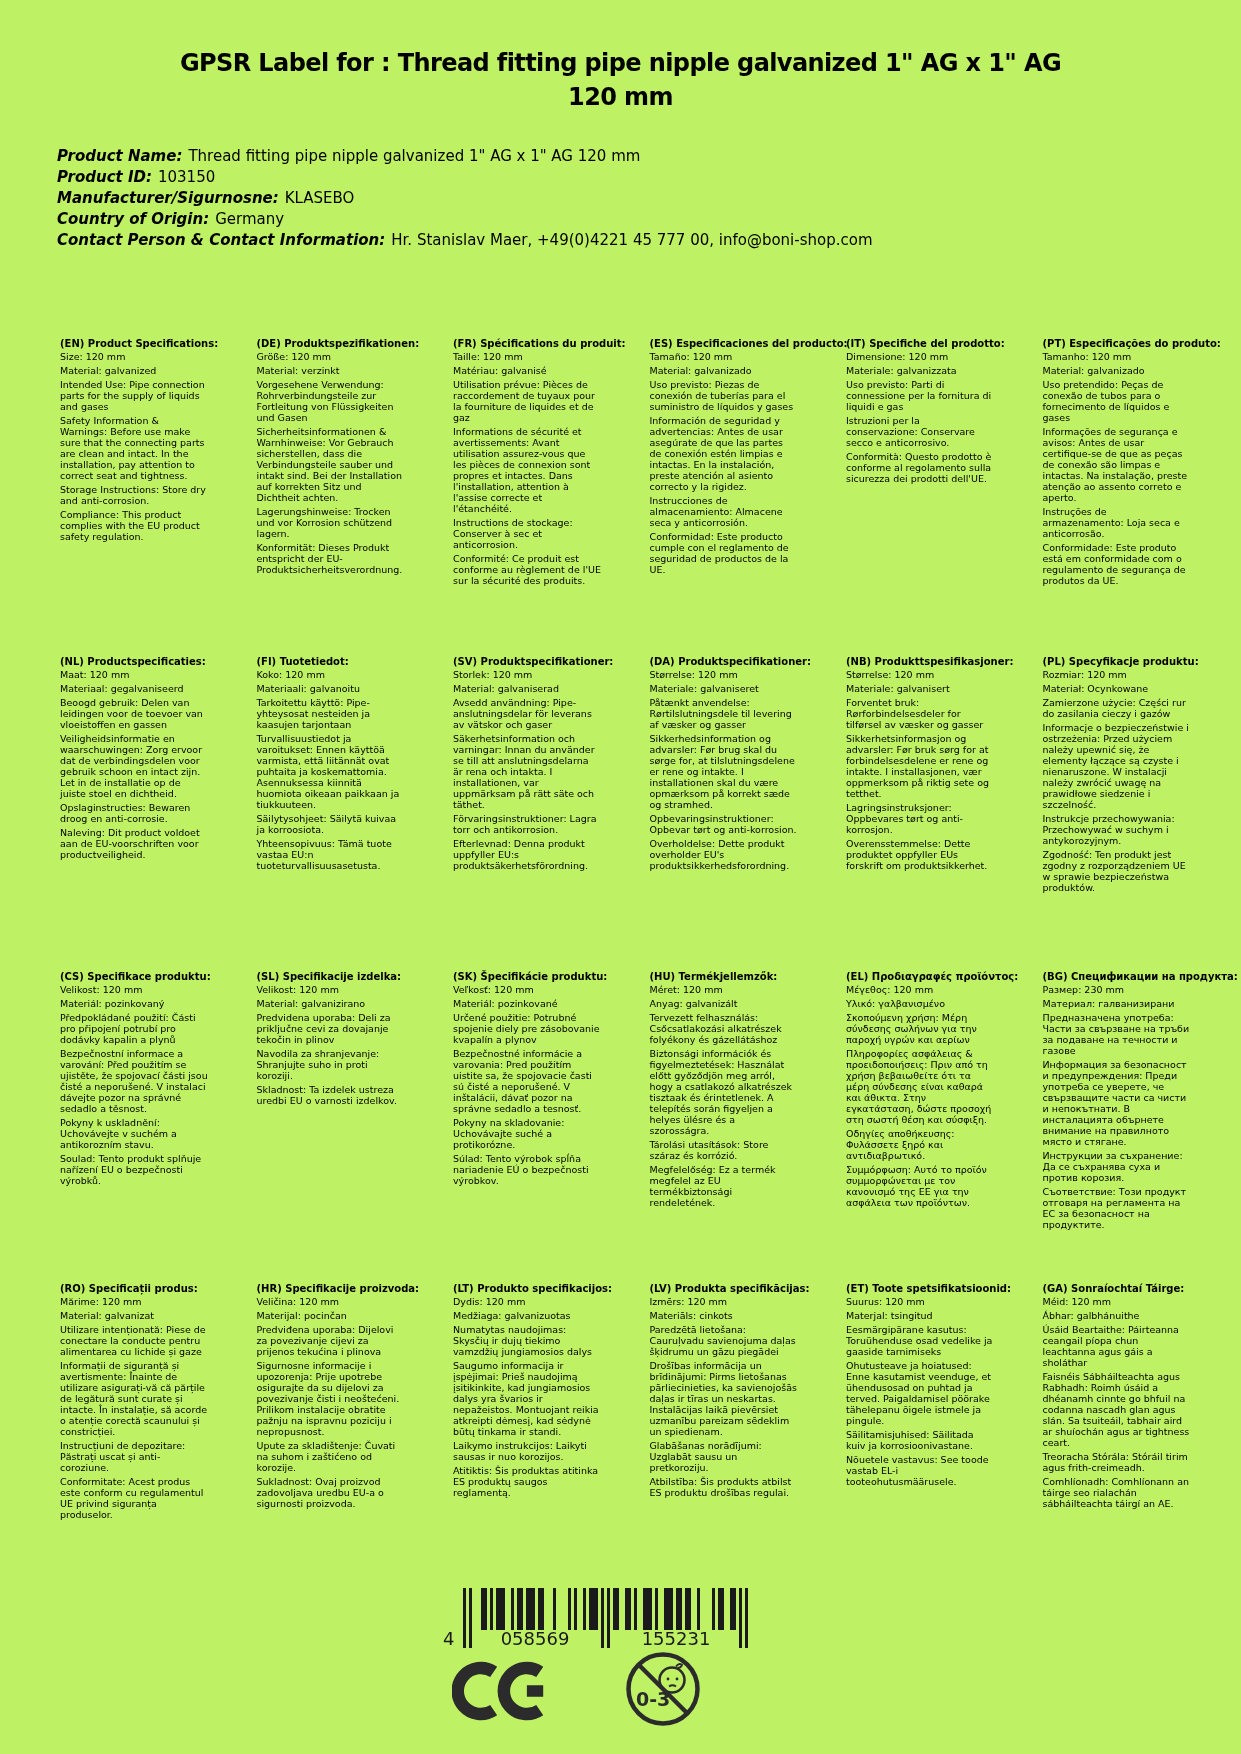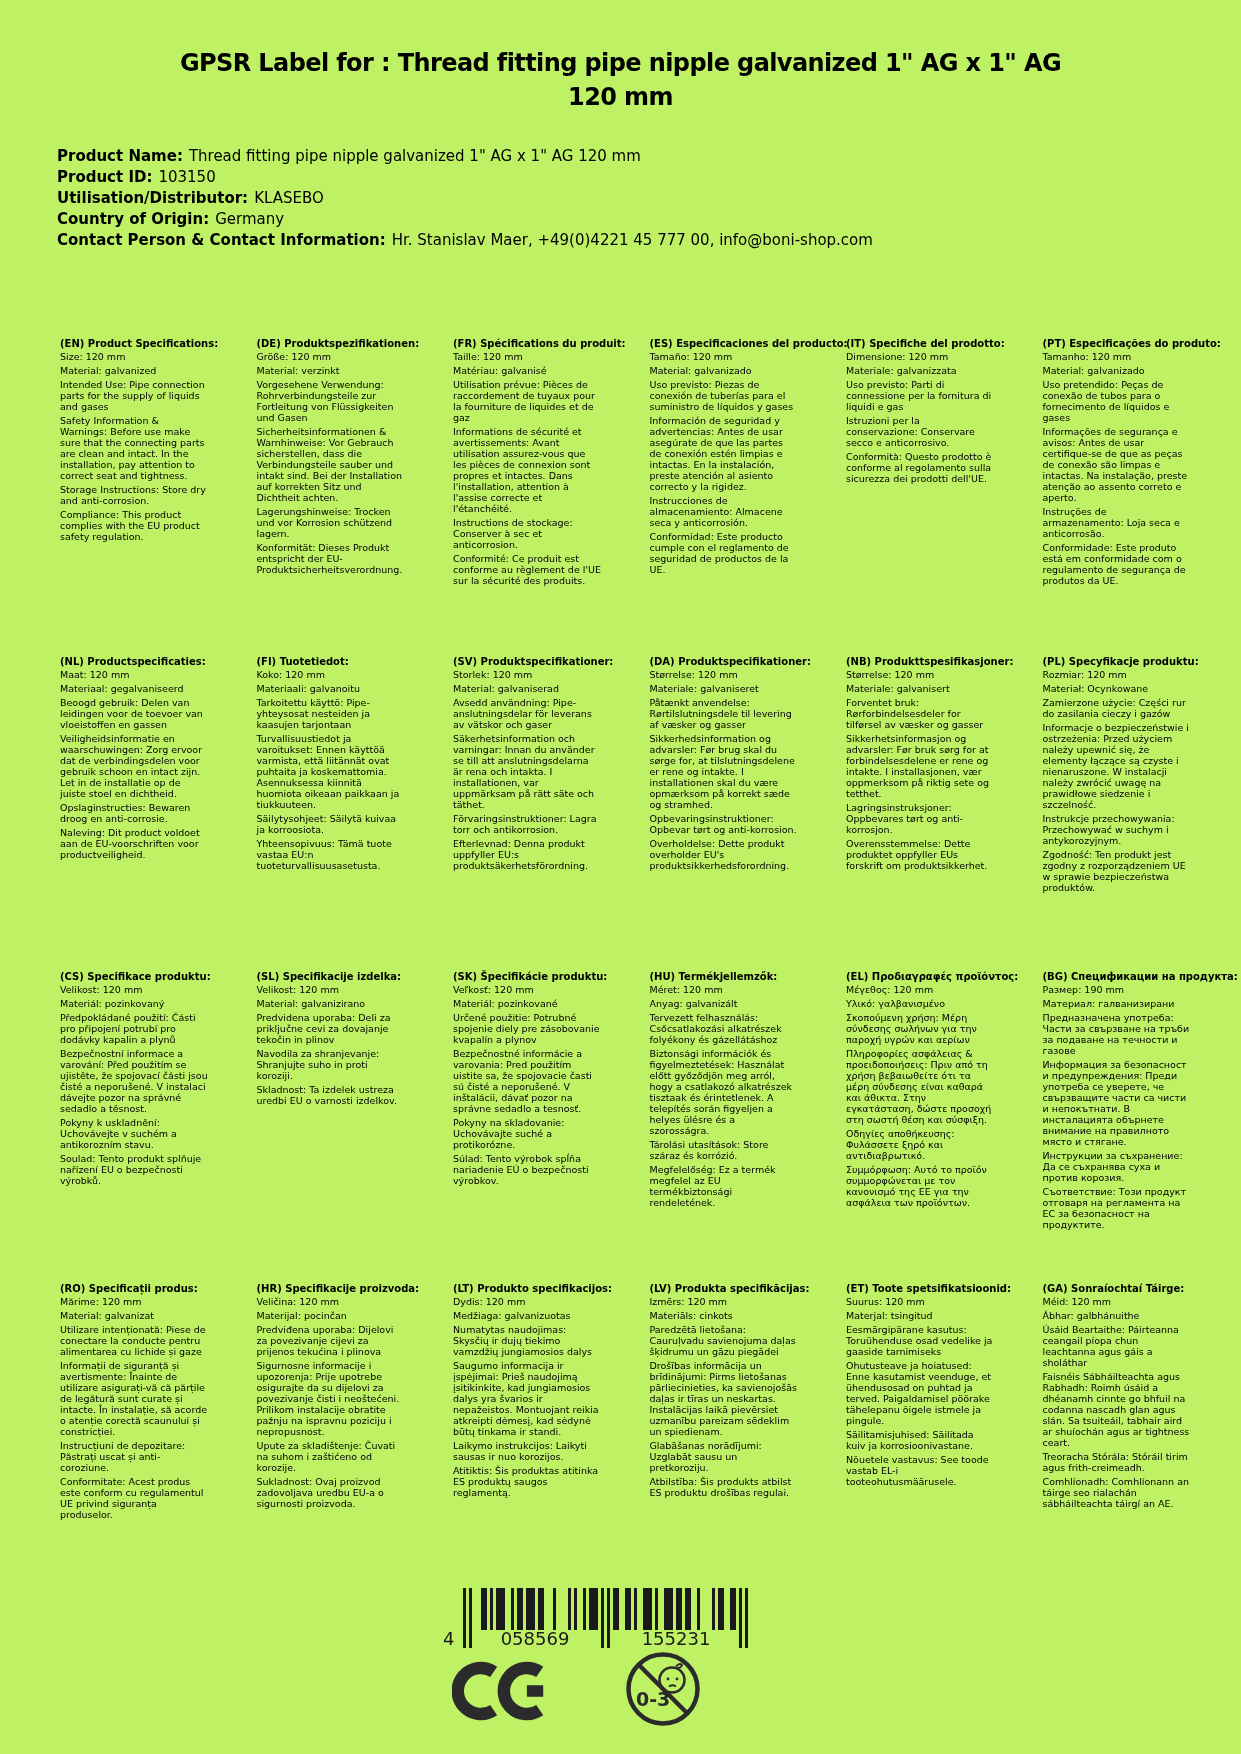--- a/index.html
+++ b/index.html
@@ -23,21 +23,21 @@
     font-size:24px;font-weight:bold;
     letter-spacing:-0.6px;
     line-height:34px;
   }
   
   .product-info{
     position:absolute;top:146px;left:57px;right:40px;
     font-size:15px;line-height:21px;
   }
   .pi-row{white-space:nowrap;}
-  .pi-label{font-weight:bold;}
+  .pi-label{font-weight:bold;font-style:italic;}
   .pi-value{margin-left:6px;}
   
   .lang-grid{
     position:absolute;top:338px;left:60px;
   }
   .lang-row{
     display:grid;
     grid-template-columns:repeat(6,196.5px);
     align-items:start;
   }
@@ -76,21 +76,21 @@
   </div>
 
   <div class="product-info">
     <div class="pi-row">
       <span class="pi-label">Product Name:</span><span class="pi-value">Thread fitting pipe nipple galvanized 1" AG x 1" AG 120 mm</span>
     </div>
     <div class="pi-row">
       <span class="pi-label">Product ID:</span><span class="pi-value">103150</span>
     </div>
     <div class="pi-row">
-      <span class="pi-label">Utilisation/Distributor:</span><span class="pi-value">KLASEBO</span>
+      <span class="pi-label">Manufacturer/Sigurnosne:</span><span class="pi-value">KLASEBO</span>
     </div>
     <div class="pi-row">
       <span class="pi-label">Country of Origin:</span><span class="pi-value">Germany</span>
     </div>
     <div class="pi-row">
       <span class="pi-label">Contact Person &amp; Contact Information:</span><span class="pi-value">Hr. Stanislav Maer, +49(0)4221 45 777 00, info@boni-shop.com</span>
     </div>
   </div>
 
   <div class="lang-grid" id="lang-grid">
@@ -245,21 +245,21 @@
       <div class="lang-header">(EL) Προδιαγραφές προϊόντος:</div>
     <p class="lang-line">Μέγεθος: 120 mm</p>
           <p class="lang-line">Υλικό: γαλβανισμένο</p>
           <p class="lang-line">Σκοπούμενη χρήση: Μέρη σύνδεσης σωλήνων για την παροχή υγρών και αερίων</p>
           <p class="lang-line">Πληροφορίες ασφάλειας &amp; προειδοποιήσεις: Πριν από τη χρήση βεβαιωθείτε ότι τα μέρη σύνδεσης είναι καθαρά και άθικτα. Στην εγκατάσταση, δώστε προσοχή στη σωστή θέση και σύσφιξη.</p>
           <p class="lang-line">Οδηγίες αποθήκευσης: Φυλάσσετε ξηρό και αντιδιαβρωτικό.</p>
           <p class="lang-line">Συμμόρφωση: Αυτό το προϊόν συμμορφώνεται με τον κανονισμό της ΕΕ για την ασφάλεια των προϊόντων.</p>
         </div>
         <div class="lang-block">
       <div class="lang-header">(BG) Спецификации на продукта:</div>
-    <p class="lang-line">Размер: 190 mm</p>
+    <p class="lang-line">Размер: 230 mm</p>
           <p class="lang-line">Материал: галванизирани</p>
           <p class="lang-line">Предназначена употреба: Части за свързване на тръби за подаване на течности и газове</p>
           <p class="lang-line">Информация за безопасност и предупреждения: Преди употреба се уверете, че свързващите части са чисти и непокътнати. В инсталацията обърнете внимание на правилното място и стягане.</p>
           <p class="lang-line">Инструкции за съхранение: Да се съхранява суха и против корозия.</p>
           <p class="lang-line">Съответствие: Този продукт отговаря на регламента на ЕС за безопасност на продуктите.</p>
         </div>
       </div>
       <div class="lang-row">
         <div class="lang-block">
       <div class="lang-header">(RO) Specificații produs:</div>

